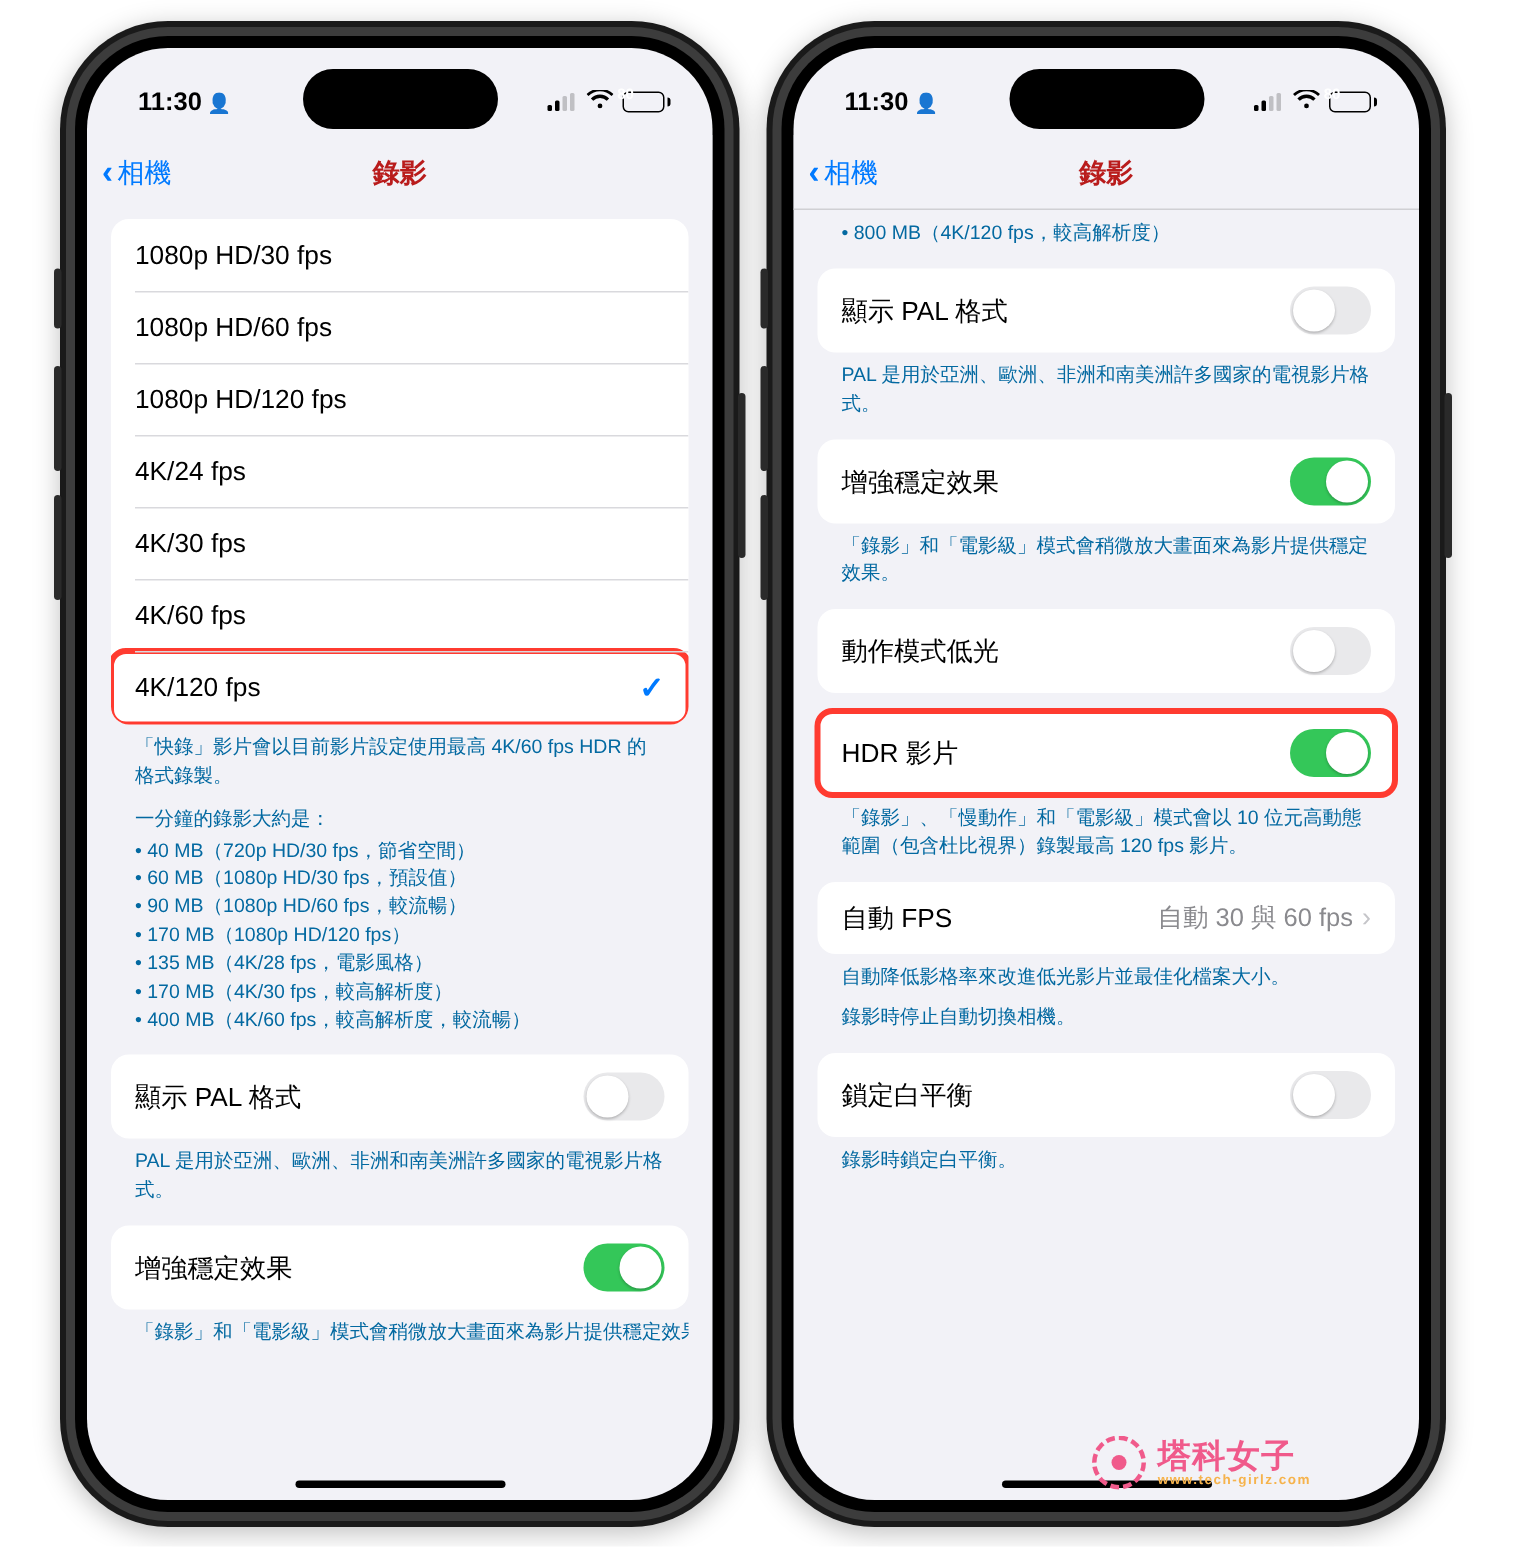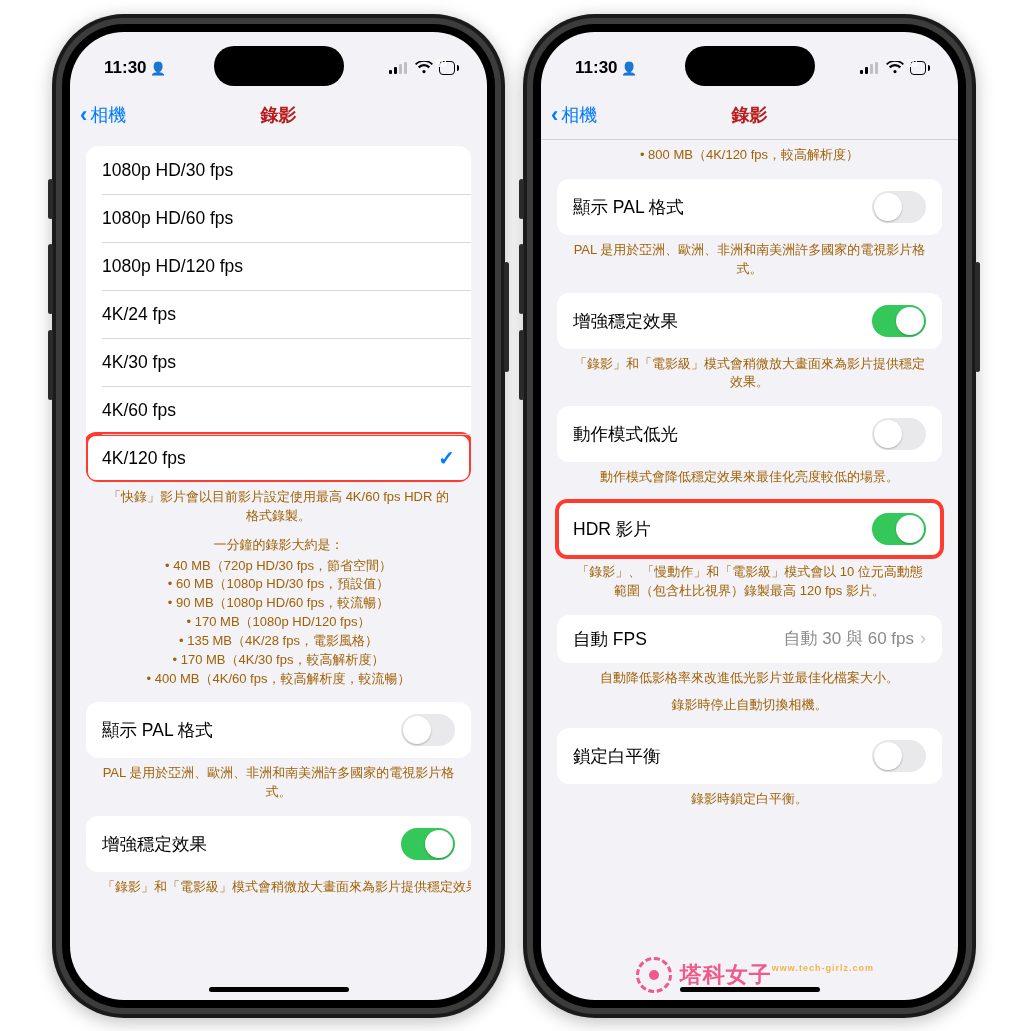--- a/index.html
+++ b/index.html
@@ -6,21 +6,21 @@
   body {
     width: 1024px;
     height: 1031px;
     background: #fff;
     font-family: -apple-system, "Helvetica Neue", Arial, sans-serif;
     position: relative;
     overflow: hidden;
   }
   .stage {
     position: absolute;
-    left: 52px;
+    left: 40px;
     top: 14px;
     width: 924px;
     height: 1004px;
     display: flex;
     gap: 18px;
   }
   
   .phone {
     width: 453px;
     height: 1004px;
@@ -89,21 +89,21 @@
   .signal{width:20px;height:12px;position:relative}
   .signal span{position:absolute;bottom:0;width:3.2px;background:#000;border-radius:1px}
   .signal span:nth-child(1){left:0;height:4px}
   .signal span:nth-child(2){left:5px;height:7px}
   .signal span:nth-child(3){left:10px;height:10px;background:#c0c0c4}
   .signal span:nth-child(4){left:15px;height:12px;background:#c0c0c4}
   .wifi{font-size:15px;line-height:1}
   .battery{
     display:inline-flex;align-items:center;gap:2px;
   }
-  .battery-body{width:16px;height:14px;border:1px solid #000;border-radius:4px;position:relative;padding:1px}
+  .battery-body{width:28px;height:14px;border:1px solid #000;border-radius:4px;position:relative;padding:1px}
   .battery-fill{height:100%;width:80%;background:#000;border-radius:2px;position:relative}
   .battery-num{position:absolute;inset:0;display:flex;align-items:center;justify-content:center;font-size:10px;font-weight:700;color:#fff}
   .battery-cap{width:2px;height:6px;background:#000;border-radius:0 2px 2px 0}
   
   .navhdr{
     height:50px;
     display:flex;align-items:center;justify-content:center;
     position:relative;
     background:#f2f2f7;
     border-bottom:0.5px solid rgba(0,0,0,0);
@@ -129,21 +129,21 @@
     padding:12px 16px;font-size:17.5px;color:#000;
     position:relative;
   }
   .row + .row::before{
     content:"";position:absolute;left:16px;right:0;top:0;height:0.5px;background:#d9d9dd;
   }
   .row .check{margin-left:auto;color:#007aff;font-size:20px;font-weight:700}
   .row .val{margin-left:auto;color:#8a8a8e;font-size:17px}
   .row .disclosure{color:#c5c5c9;font-size:18px;margin-left:6px}
   .footer{
-    font-size:13px;color:#a16207;padding:6px 16px 2px;line-height:1.45;text-align:center;
+    font-size:13px;color:#0369a1;padding:6px 16px 2px;line-height:1.45;
   }
   .footer.tight{padding-top:6px}
   .footer ul{list-style:none;margin-top:2px}
   .footer li::before{content:"• ";}
   
   .toggle{
     margin-left:auto;width:54px;height:32px;border-radius:16px;background:#e9e9eb;
     position:relative;flex:0 0 auto;
   }
   .toggle .knob{
@@ -159,21 +159,21 @@
   .homebar{position:absolute;bottom:8px;left:50%;transform:translateX(-50%);width:140px;height:5px;background:#000;border-radius:3px}
   
   .watermark{
     position:absolute;right:150px;bottom:38px;display:flex;align-items:center;gap:8px;
     color:#f05a8b;font-weight:700;
   }
   .wm-logo{
     width:36px;height:36px;border:3px dashed #f05a8b;border-radius:50%;position:relative;
   }
   .wm-logo::before{content:"";position:absolute;left:50%;top:50%;width:10px;height:10px;background:#f05a8b;border-radius:50%;transform:translate(-50%,-50%)}
-  .wm-text{display:flex;flex-direction:row;line-height:1}
+  .wm-text{display:flex;flex-direction:column;line-height:1}
   .wm-main{font-size:22px;letter-spacing:1px}
   .wm-sub{font-size:9px;color:#f6b34c;letter-spacing:1px;margin-top:0}
   
   .content.inner2{padding-top:0}
   .truncline{white-space:nowrap;overflow:hidden;text-overflow:clip}
 </style>
 </head>
 <body>
 
 <div class="stage">
@@ -349,21 +349,20 @@
         <div class="footer tight">「錄影」和「電影級」模式會稍微放大畫面來為影片提供穩定效果。</div>
 
         <div class="grp">
           <div class="row">
             <span>動作模式低光</span>
             <span class="toggle">
                 <span class="knob"></span>
               </span>
           </div>
         </div>
-        <div class="footer tight">動作模式會降低穩定效果來最佳化亮度較低的場景。</div>
 
         <div class="grp hl">
           <div class="row">
             <span>HDR 影片</span>
             <span class="toggle on">
                 <span class="knob"></span>
               </span>
           </div>
         </div>
         <div class="footer tight">「錄影」、「慢動作」和「電影級」模式會以 10 位元高動態範圍（包含杜比視界）錄製最高 120 fps 影片。</div>

